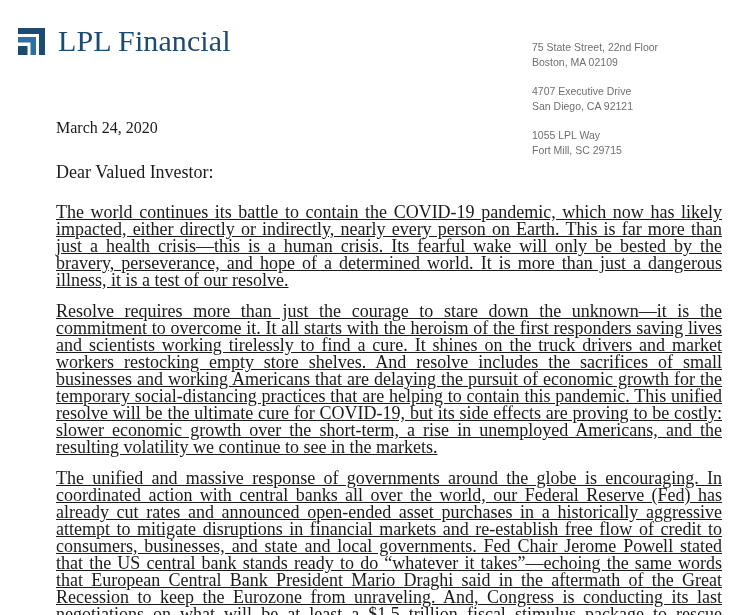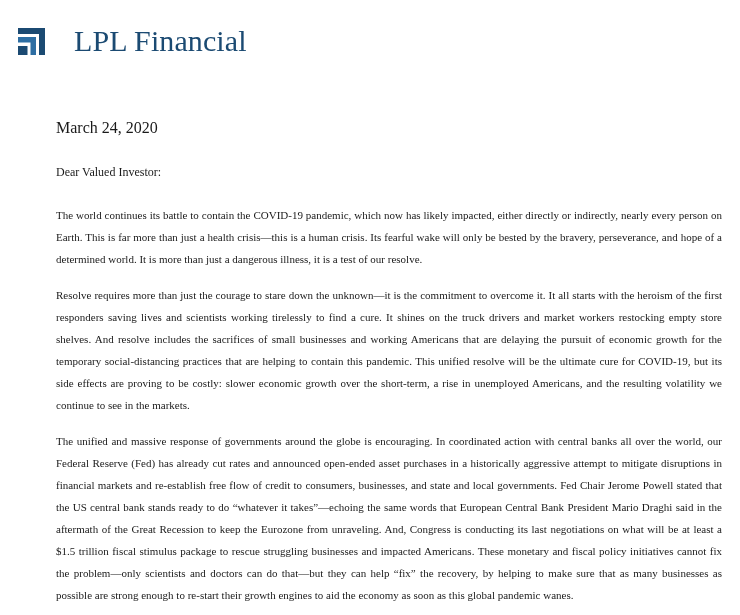--- a/index.html
+++ b/index.html
@@ -32,21 +32,21 @@
     right: 0;
     height: 170px;
   }
 
   .brand {
     position: absolute;
     left: 16px;
     top: 26px;
     display: flex;
     align-items: center;
-    gap: 28px;
+    gap: 12px;
   }
 
   .brand-mark {
     width: 30px;
     height: 29px;
     display: block;
     flex: none;
   }
 
   .brand-name {
@@ -89,32 +89,33 @@
     width: 666px;
   }
 
   .date-line {
     font-size: 16px;
     line-height: 16px;
     margin: 0 0 28px 0;
   }
 
   .salutation {
-    font-size: 12px;
+    font-size: 18px;
     line-height: 16px;
     margin: 6px 0 24px 0;
   }
 
   .body-paragraph {
-    font-size: 11px;
-    line-height: 22px;
+    font-size: 18px;
+    line-height: 17px;
     text-align: justify;
     text-justify: inter-word;
     margin: 0 0 14px 0;
     hyphens: none;
+    text-decoration: underline;
   }
   .body-paragraph:last-child {
     margin-bottom: 16px;
   }
 </style>
 </head>
 <body>
 
 <div class="page">
 
@@ -125,20 +126,34 @@
 
         <path d="M2 1 H29 V28 H23 V7 H2 Z" fill="#1b4a72"></path>
 
         <path d="M2 10 H20 V28 H14.5 V15.5 H2 Z" fill="#2d6ea3"></path>
 
         <rect x="2" y="19" width="9.5" height="9" fill="#1b4a72"></rect>
       </svg>
       <div class="brand-name">LPL Financial</div>
     </div>
 
+    <div class="addresses">
+      <div class="address-block">
+        <span class="address-line">75 State Street, 22nd Floor</span>
+        <span class="address-line">Boston, MA 02109</span>
+      </div>
+      <div class="address-block">
+        <span class="address-line">4707 Executive Drive</span>
+        <span class="address-line">San Diego, CA 92121</span>
+      </div>
+      <div class="address-block">
+        <span class="address-line">1055 LPL Way</span>
+        <span class="address-line">Fort Mill, SC 29715</span>
+      </div>
+    </div>
 
   </div>
 
   <div class="letter">
 
     <p class="date-line">March 24, 2020</p>
 
     <p class="salutation">Dear Valued Investor:</p>
 
     <p class="body-paragraph">The world continues its battle to contain the COVID-19 pandemic, which now has likely impacted, either directly or indirectly, nearly every person on Earth. This is far more than just a health crisis—this is a human crisis. Its fearful wake will only be bested by the bravery, perseverance, and hope of a determined world. It is more than just a dangerous illness, it is a test of our resolve.</p>

